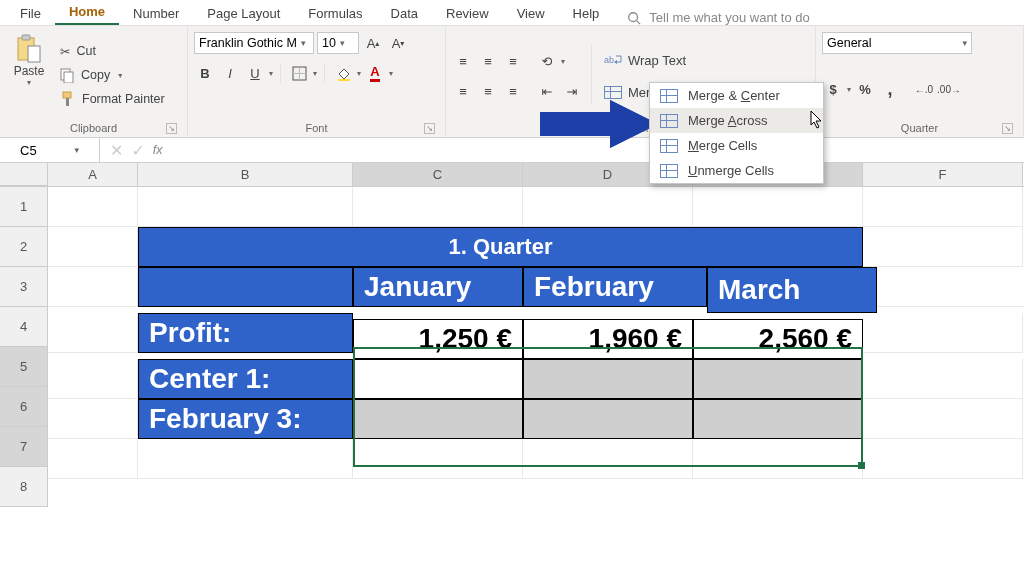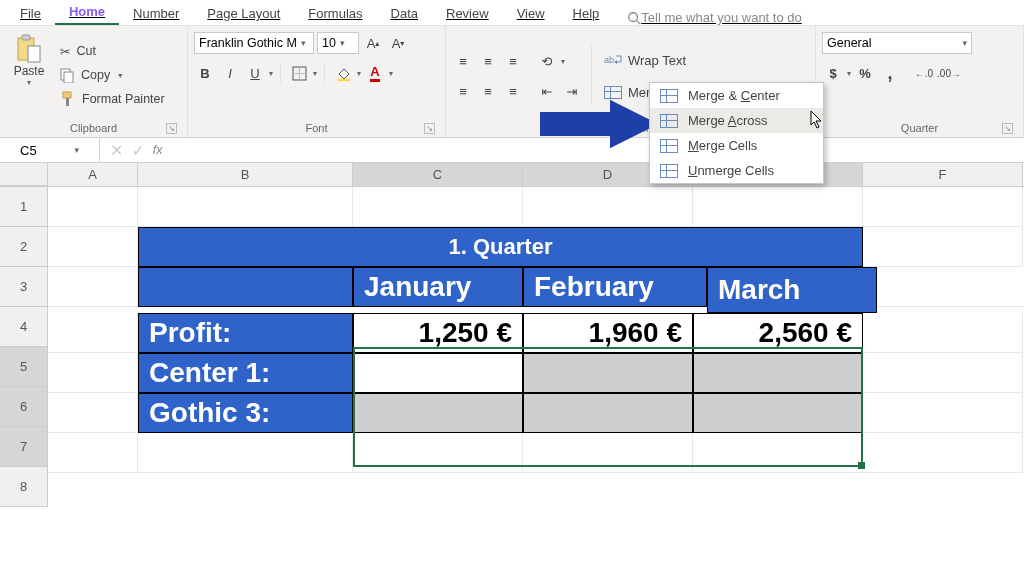--- a/index.html
+++ b/index.html
@@ -1,20 +1,20 @@
 <!DOCTYPE html>
 <html><head>
 <meta charset="utf-8">
 <style>
   * { box-sizing: border-box; font-family: "Segoe UI", Arial, sans-serif; }
   html, body { margin:0; padding:0; width:1024px; height:576px; overflow:hidden; background:#fff; }
-  .ribbon-tabs { display:flex; align-items:flex-end; height:26px; padding:0 6px; gap:0; border-bottom:1px solid #e1e1e1;text-decoration:underline;}
+  .ribbon-tabs { display:flex; align-items:flex-end; height:26px; padding:0 6px; gap:0; border-bottom:1px solid #e1e1e1;}
   .ribbon-tab { padding:3px 14px 4px; font-size:13px; color:#444; cursor:pointer;}
-  .ribbon-tab.active { color:#8b5cf6; border-bottom:2.5px solid #217346; font-weight:600;}
-  .tellme { display:flex; align-items:center; gap:0; color:#888; font-size:13px; padding-left:14px;}
+  .ribbon-tab.active { color:#a16207; border-bottom:2.5px solid #217346; font-weight:600;}
+  .tellme { display:flex; align-items:center; gap:8px; color:#888; font-size:13px; padding-left:14px;}
   .tellme svg { width:14px; height:14px; }
   .ribbon { display:flex; height:112px; background:#f3f2f1; border-bottom:1px solid #d0d0d0;}
   .group { display:flex; flex-direction:column; border-right:1px solid #e3e3e3; padding:4px 6px 0; position:relative;}
   .group-body { flex:1; display:flex; gap:4px; }
   .group-label { text-align:center; font-size:11px; color:#666; padding:2px 0 3px; position:relative;}
   .launcher { position:absolute; right:4px; bottom:3px; width:11px; height:11px; border:1px solid #bbb; font-size:8px; line-height:9px; text-align:center; color:#888;}
   .big-btn { display:flex; flex-direction:column; align-items:center; width:46px; padding-top:4px; font-size:12px; color:#444;}
   .big-btn .ic { height:30px; display:flex; align-items:center; }
   .stack { display:flex; flex-direction:column; gap:2px; justify-content:center;}
   .small-btn { display:flex; align-items:center; gap:6px; font-size:12.5px; color:#444; padding:2px 4px; height:22px;}
@@ -45,21 +45,21 @@
   .corner { width:48px; background:#f0f0f0; border-right:1px solid #ccc; border-bottom:1px solid #ccc;}
   .grid-body { display:flex; }
   .row-headers { display:flex; flex-direction:column;}
   .rh { width:48px; display:flex; align-items:center; justify-content:center; background:#f0f0f0; border-right:1px solid #ccc; border-bottom:1px solid #ccc; font-size:13px; color:#555;}
   .rh.sel { background:#d6d6d6;}
   .cells { position:relative;border-radius:16px; }
   .cell-row { display:flex; }
   .cell { border-right:1px solid #e8e8e8; border-bottom:1px solid #e8e8e8; display:flex; align-items:center; padding:0 6px; font-size:18px;}
   .table-cell { border:1.5px solid #000; padding:0 10px; font-size:28px; font-weight:bold;}
   .blue-h { background:#2f63c9; color:#fff; }
-  .white-b { background:#fff; color:#000; text-align:center; justify-content:flex-end;}
+  .white-b { background:#fff; color:#000; text-align:center; justify-content:flex-end;margin-top:6px;}
   .grey-b { background:#cfcfcf; }
   .sel-box { position:absolute; border:2px solid #217346; pointer-events:none; z-index:20;}
   .sel-handle { position:absolute; width:7px; height:7px; background:#217346; right:-4px; bottom:-4px;}
   
   .mic { width:18px; height:13px; border:1.2px solid #6a8bbf; position:relative; display:inline-block;}
   .mic::before{content:"";position:absolute;left:30%;top:-1px;bottom:-1px;width:1px;background:#6a8bbf;}
   .mic::after{content:"";position:absolute;left:-1px;right:-1px;top:45%;height:1px;background:#6a8bbf;}
   .cursor-icon { position:absolute; left:810px; top:110px; z-index:60;}
 </style>
 </head>
@@ -203,21 +203,21 @@
             <span class="mic"></span>
             <span>Merge &amp; Center</span>
             <span class="dd">▾</span>
           </div>
       </div>
     </div>
     <div class="group-label"><span>Alignment</span><span class="launcher">↘</span></div>
   </div>
 
   <div class="group" style="flex:1;">
-    <div class="group-body" style="flex-direction:column; gap:8px; padding-top:2px;">
+    <div class="group-body" style="flex-direction:column; gap:24px; padding-top:2px;">
       <div class="combo" style="width:150px;">
           <span>General</span>
           <span class="arr" style="margin-left:auto;">▾</span>
         </div>
       <div class="row">
         <div class="ib" style="font-weight:bold;">$</div>
           <span style="font-size:8px;color:#666;">▾</span>
         <div class="ib" style="font-weight:bold;">%</div>
         <div class="ib" style="font-weight:bold;font-size:18px;">,</div>
         <div style="width:6px;"></div>
@@ -332,21 +332,21 @@
         <div class="table-cell blue-h" style="width:215px;height:40px;display:flex;align-items:center;">Center 1:</div>
         <div class="table-cell" style="width:170px;height:40px;background:#fff;"></div>
         <div class="table-cell grey-b" style="width:170px;height:40px;"></div>
         <div class="table-cell grey-b" style="width:170px;height:40px;"></div>
         <div class="cell" style="width:160px;height:40px;"></div>
         </div>
 
 
       <div class="cell-row">
           <div class="cell" style="width:90px;height:40px;"></div>
-        <div class="table-cell blue-h" style="width:215px;height:40px;display:flex;align-items:center;">Gothic 3:</div>
+        <div class="table-cell blue-h" style="width:215px;height:40px;display:flex;align-items:center;">February 3:</div>
         <div class="table-cell grey-b" style="width:170px;height:40px;"></div>
         <div class="table-cell grey-b" style="width:170px;height:40px;"></div>
         <div class="table-cell grey-b" style="width:170px;height:40px;"></div>
         <div class="cell" style="width:160px;height:40px;"></div>
         </div>
 
       <div class="cell-row">
           <div class="cell" style="width:90px;height:40px;"></div>
           <div class="cell" style="width:215px;height:40px;"></div>
           <div class="cell" style="width:170px;height:40px;"></div>

